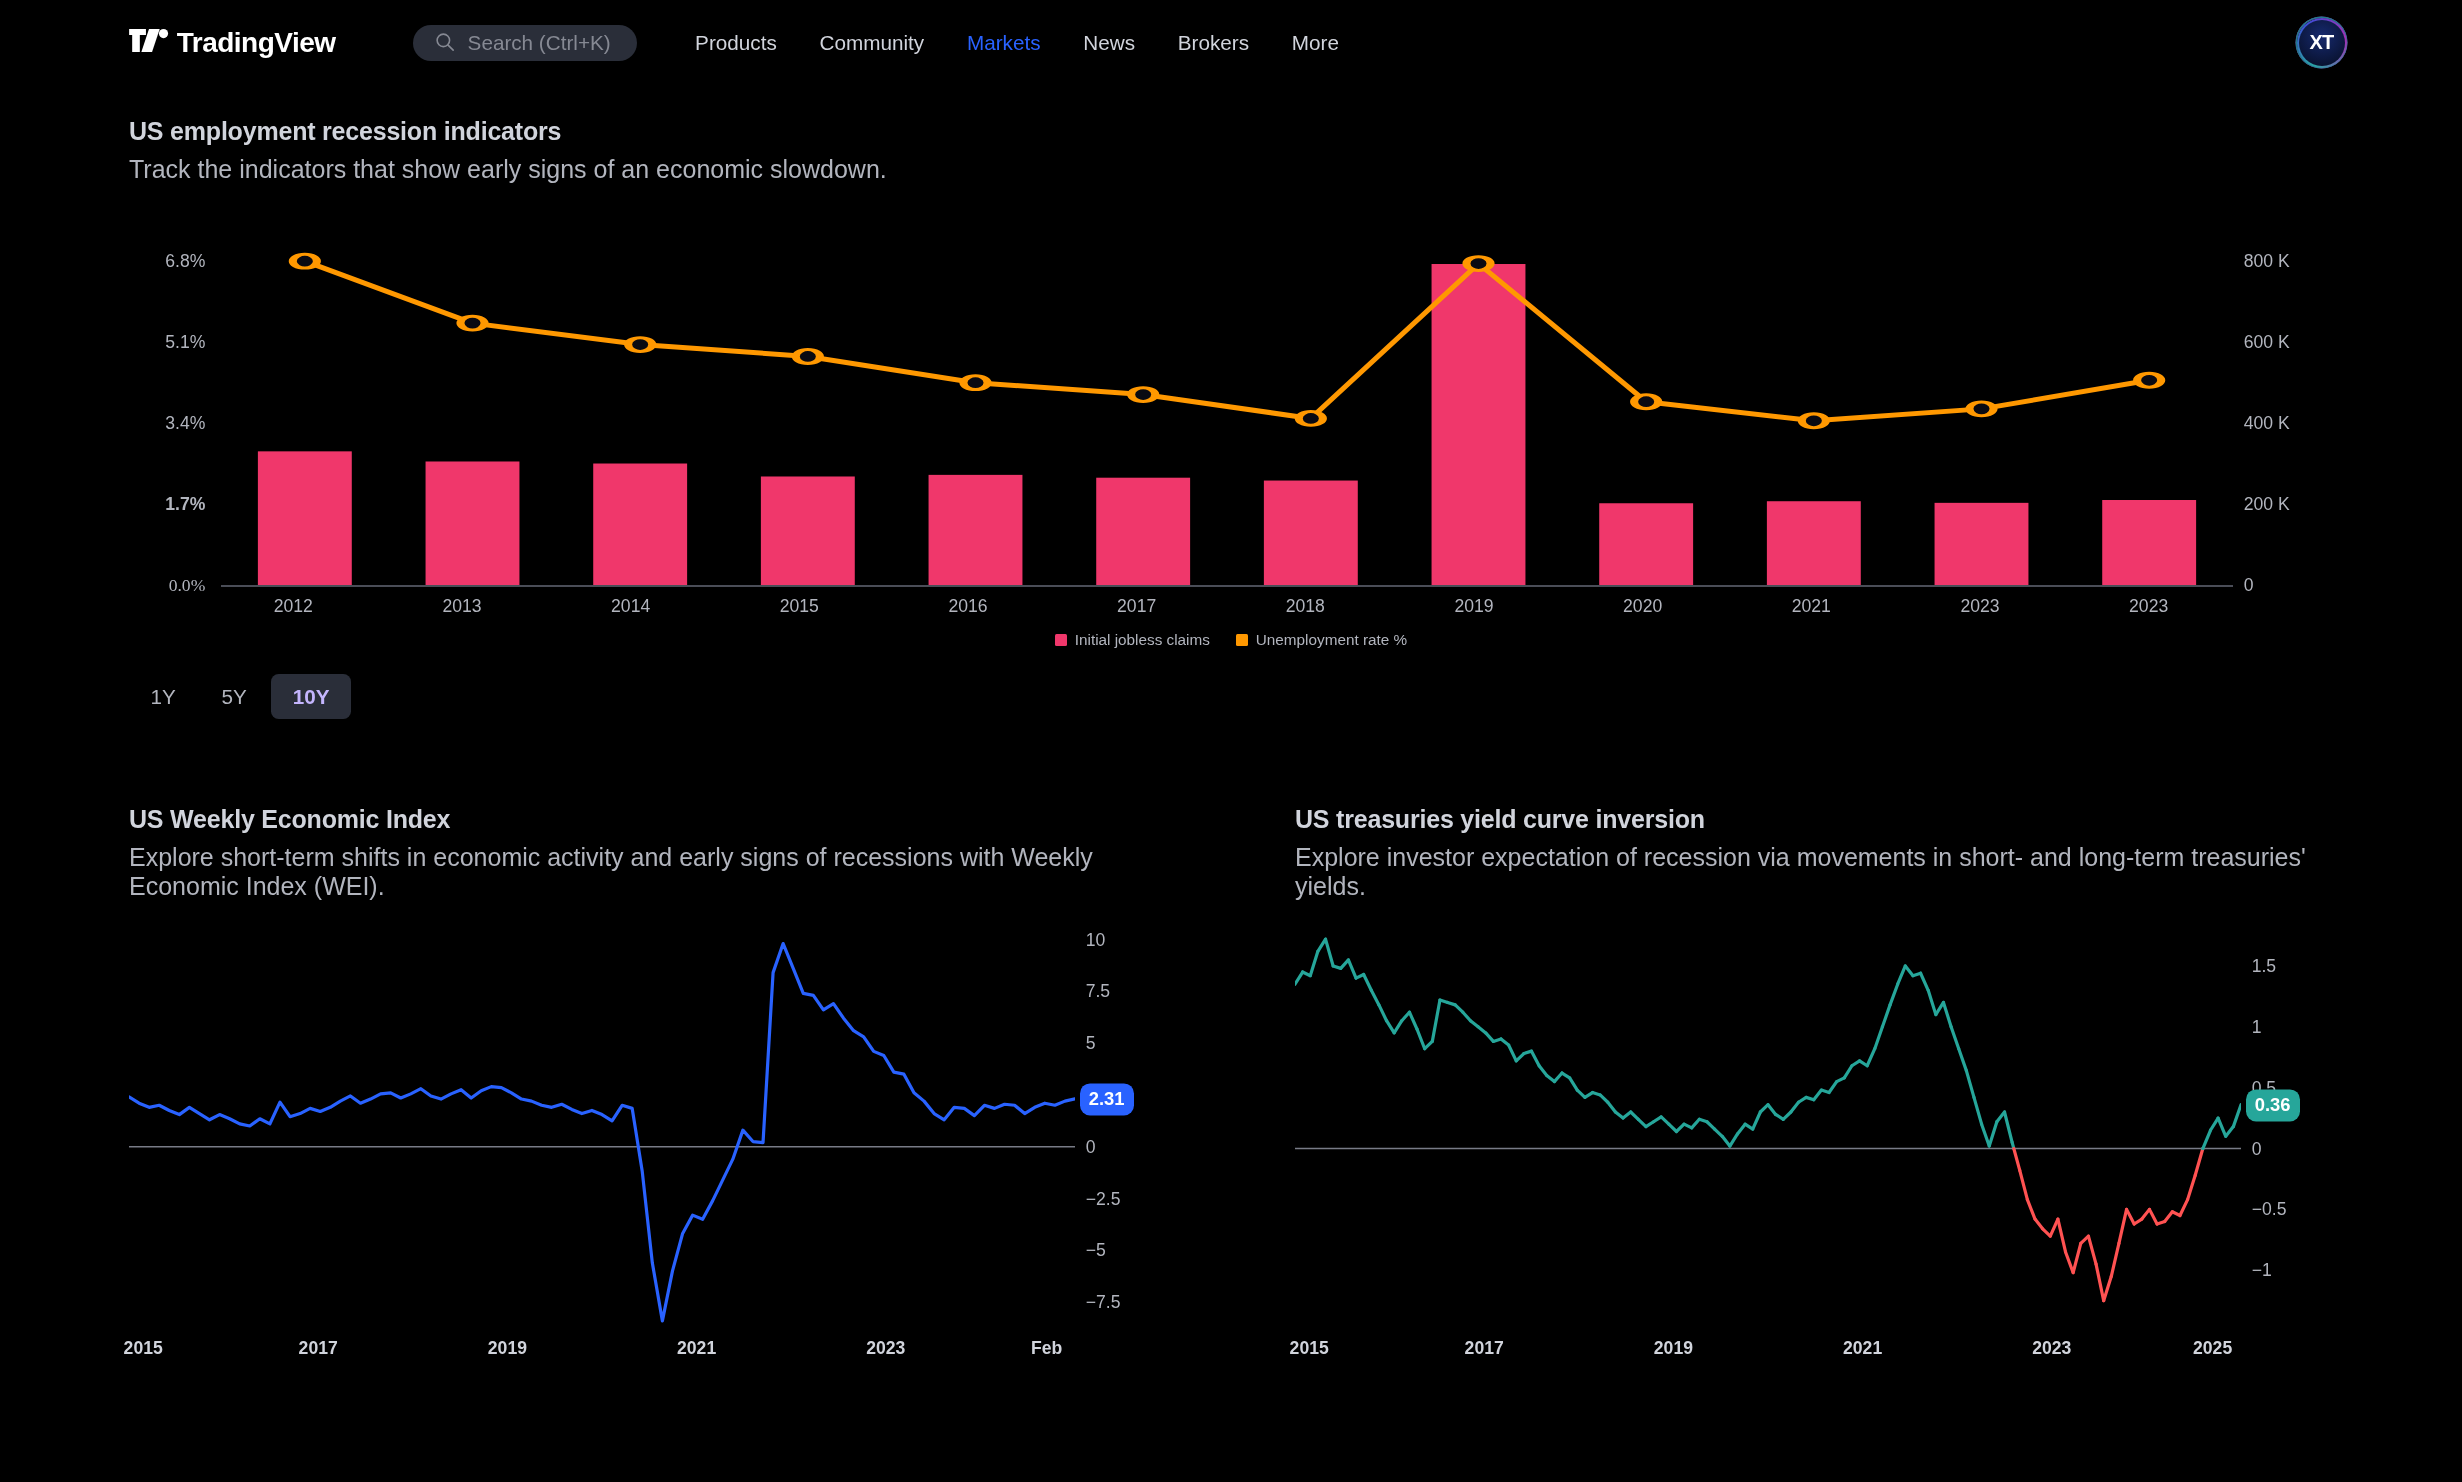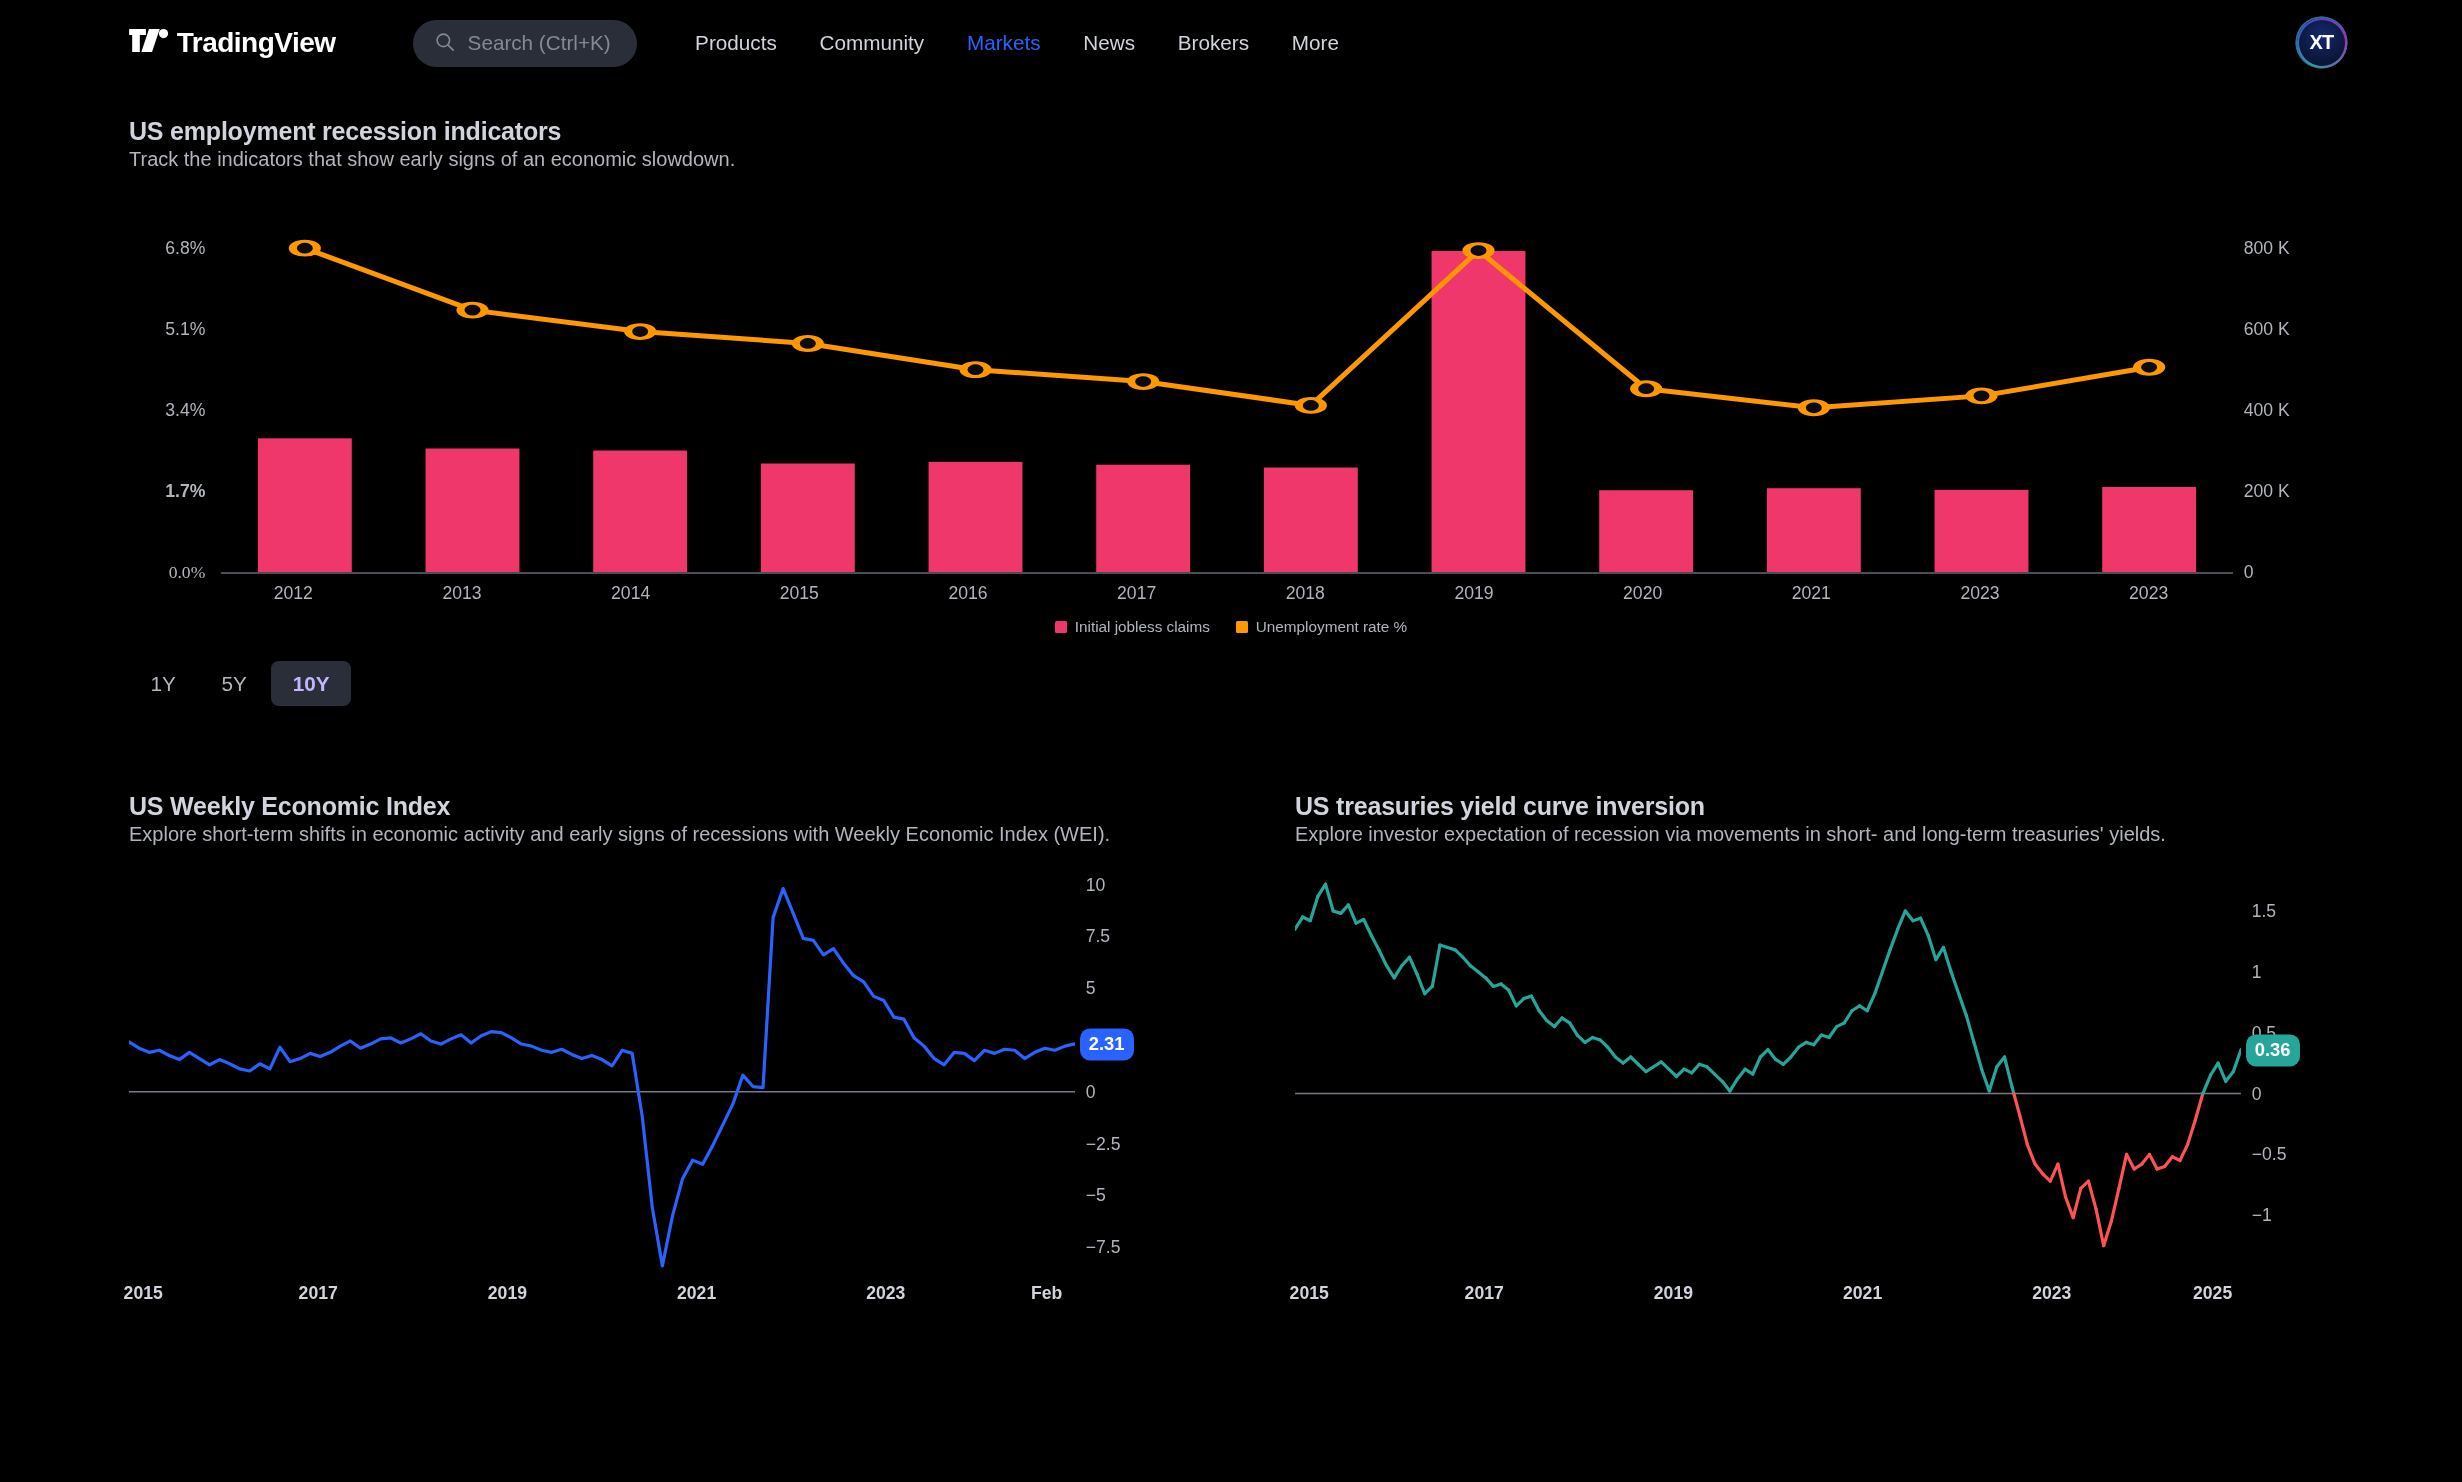--- a/index.html
+++ b/index.html
@@ -30,21 +30,21 @@
     font-size: 28px;
     font-weight: 700;
     letter-spacing: -0.5px;
   }
   .search-pill {
     display: flex;
     align-items: center;
     gap: 12.2px;
     background: #2A2E39;
     border-radius: 31px;
-    height: 47px;
+    height: 36px;
     padding: 0 26px 0 21.4px;
     margin-right: 37px;
   }
   .search-icon { display: block; }
   .search-placeholder {
     color: #868993;
     font-size: 20.7px;
   }
   .nav {
     display: flex;
@@ -98,22 +98,22 @@
   
   .panel-main { padding: 31px 129px 0 129px; }
   .chart-title {
     color: #D1D4DC;
     font-size: 25px;
     font-weight: 700;
     letter-spacing: -0.2px;
   }
   .chart-sub {
     color: #B2B5BE;
-    font-size: 20px;
-    margin-top: 2px;
+    font-size: 25px;
+    margin-top: 9px;
   }
 
   .main-chart-wrap {
     position: relative;
     margin-top: 20px;
     height: 429px;
   }
   .axis-left, .axis-right {
     position: absolute;
     top: 0;

